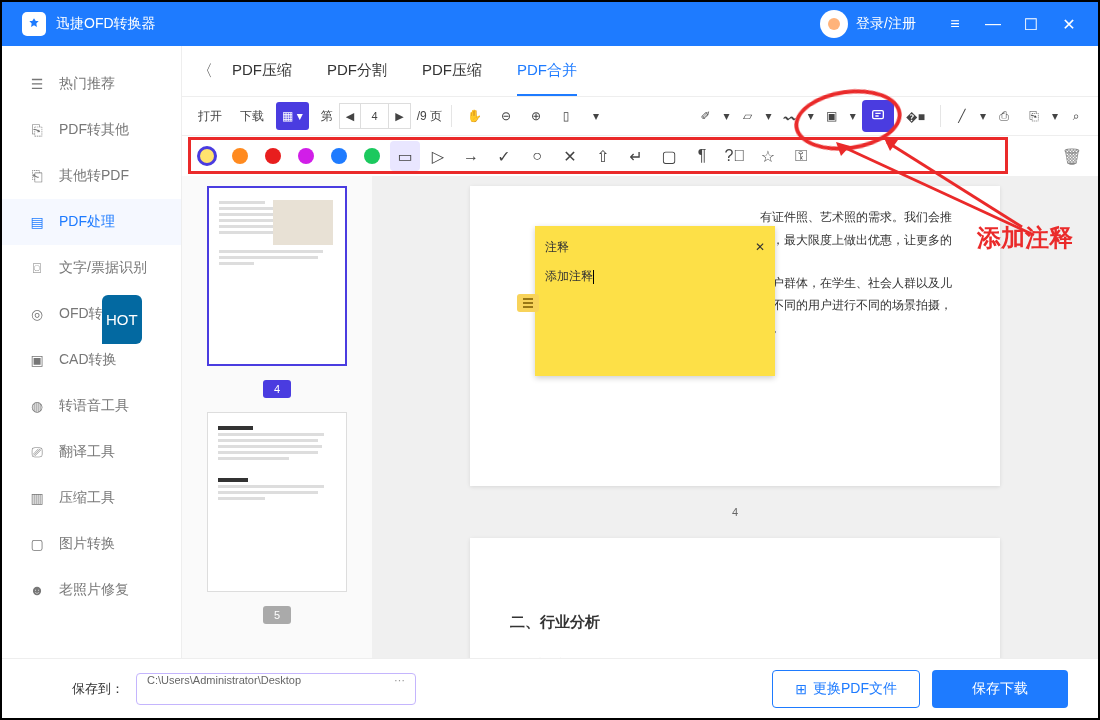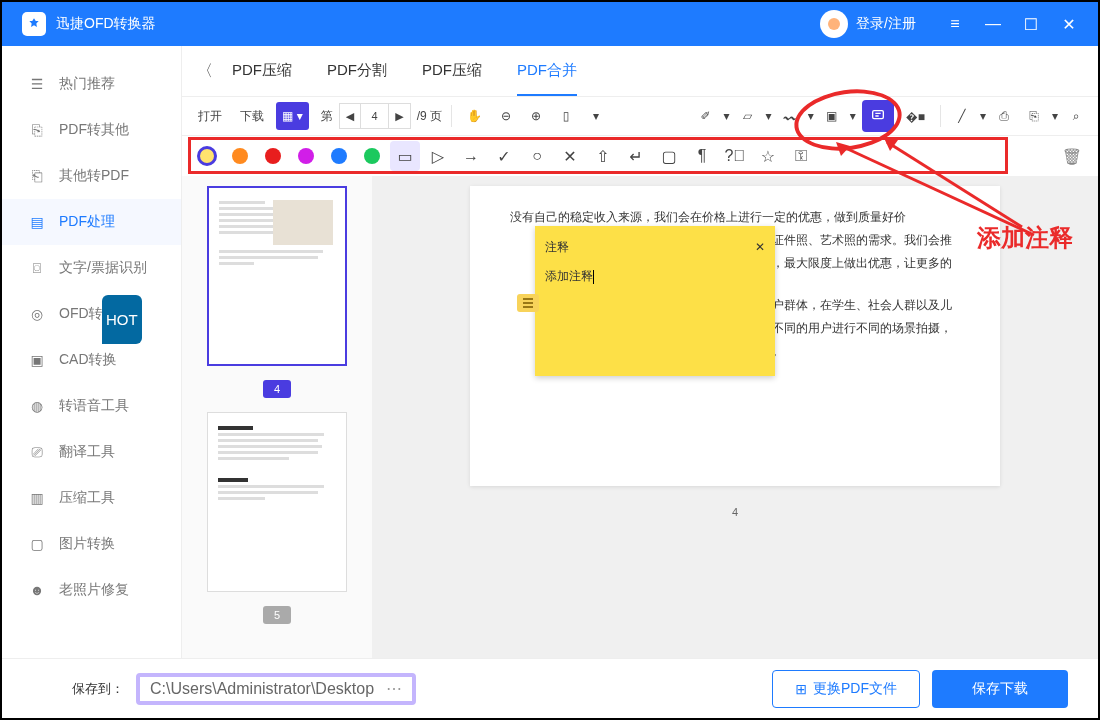--- a/index.html
+++ b/index.html
@@ -50,21 +50,21 @@
 .page{width:530px;min-height:300px;background:#fff;box-shadow:0 1px 4px rgba(0,0,0,0.1);position:relative;padding:20px 40px;font-size:12px;color:#333;line-height:1.9}
 .note-pop{position:absolute;left:65px;top:40px;width:240px;height:150px;background:#fde047;box-shadow:0 2px 6px rgba(0,0,0,0.2);padding:10px;font-size:12px;z-index:3}
 .note-pop .nh{display:flex;justify-content:space-between;font-size:12px;margin-bottom:6px}
 .note-cursor{display:inline-block;width:1px;height:14px;background:#000;vertical-align:middle;animation:bl 1s infinite}
 @keyframes bl{50%{opacity:0}}
 .note-anchor{position:absolute;left:47px;top:108px;width:22px;height:18px;background:#f8d35a;border-radius:3px;display:flex;align-items:center;justify-content:center;z-index:4}
 .pgnum{font-size:11px;color:#666}
 .red-circle{position:absolute;right:196px;top:88px;width:108px;height:60px;border:4px solid #ea2a2a;border-radius:50%;pointer-events:none;z-index:10;transform:rotate(-8deg)}
 .red-label{position:absolute;right:25px;top:220px;color:#ea2a2a;font-size:24px;font-weight:bold;z-index:10}
 .footer{position:absolute;bottom:0;left:0;right:0;height:60px;background:#fff;border-top:1px solid #eee;display:flex;align-items:center;padding:0 30px;gap:12px}
-.pathbox{flex:0 0 280px;height:32px;border:4px solid #c4b5fd;border-radius:4px;display:flex;align-items:center;padding:0 10px;font-size:16px;color:#666}
+.pathbox{flex:0 0 280px;height:32px;border:1px solid #c4b5fd;border-radius:4px;display:flex;padding:0 10px;font-size:11px;color:#666}
 .pathbox .dots{margin-left:auto;color:#999}
 .fspacer{flex:1}
 .btn-outline{height:38px;padding:0 22px;border:1px solid #1e7bff;color:#1e7bff;border-radius:4px;display:flex;align-items:center;gap:6px;font-size:14px;cursor:pointer}
 .btn-primary{height:38px;padding:0 40px;background:#1e7bff;color:#fff;border-radius:4px;display:flex;align-items:center;font-size:14px;cursor:pointer}
 .trash{color:#888;padding:6px;cursor:pointer}
 svg.arrow{position:absolute;z-index:9;pointer-events:none}
 </style>
 </head>
 <body>
 
@@ -272,30 +272,35 @@
               </svg>
           </div>
           <div class="note-pop">
             <div class="nh">
               <span>注释</span>
               <span style="cursor:pointer">✕</span>
             </div>
             <span>添加注释</span><span class="note-cursor"></span>
           </div>
           <div style="position:relative;z-index:1;padding-left:250px">
-            <div style="margin-left:-250px">没有自己的稳定收入来源，我们会在价格上进行一定的优惠，做到质量好价</div>
             <div>有证件照、艺术照的需求。我们会推</div>
             <div>等，最大限度上做出优惠，让更多的</div>
             <div style="height:20px"></div>
             <div>客户群体，在学生、社会人群以及儿</div>
             <div>据不同的用户进行不同的场景拍摄，</div>
             <div>等。</div>
           </div>
         </div>
         <div class="pgnum">4</div>
+        <div class="page" style="min-height:140px">
+          <div style="height:50px"></div>
+          <div style="font-weight:bold;font-size:15px">二、行业分析</div>
+          <div style="height:16px"></div>
+          <div style="font-weight:bold;font-size:12px;color:#999">1. 行业机遇</div>
+        </div>
       </div>
     </div>
   </div>
 </div>
 
 <div class="red-circle"></div>
 <svg class="arrow" style="left:832px;top:138px" width="230" height="110">
   <path d="M5 5 L200 95" stroke="#ea2a2a" stroke-width="3" fill="none"></path>
   <polygon points="0,0 14,4 5,14" fill="#ea2a2a" transform="translate(2,2)"></polygon>
 </svg>

